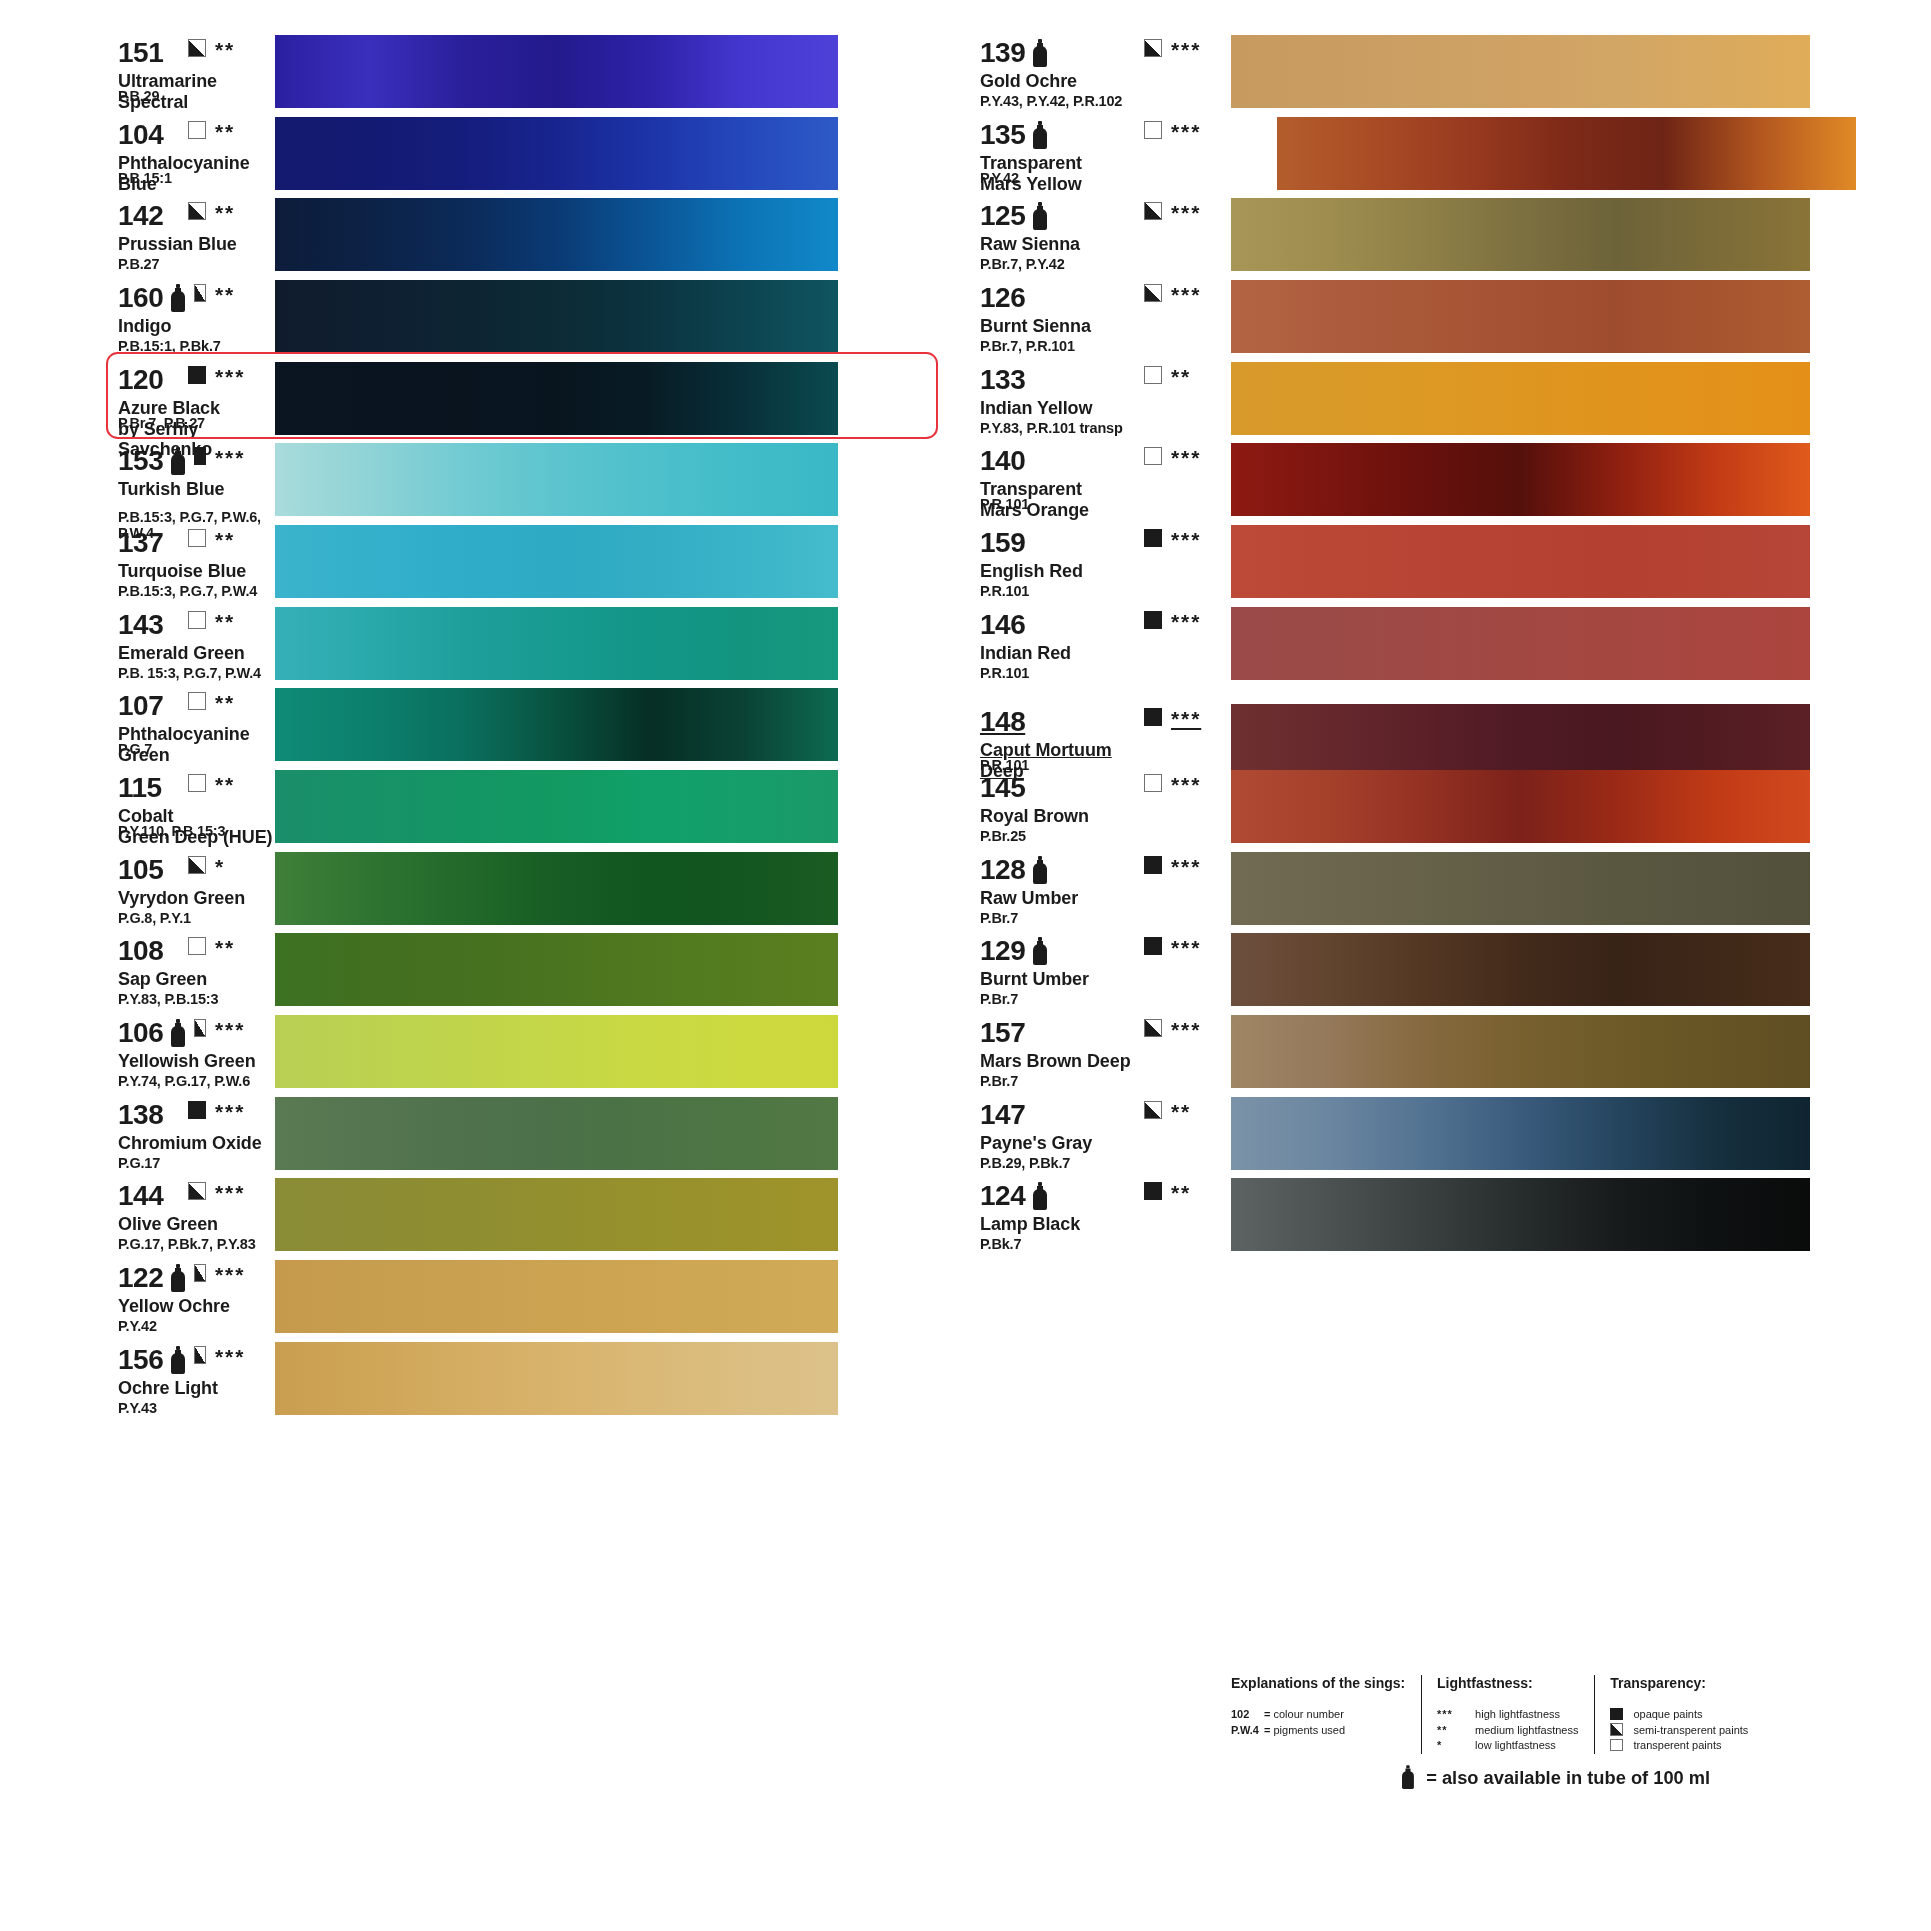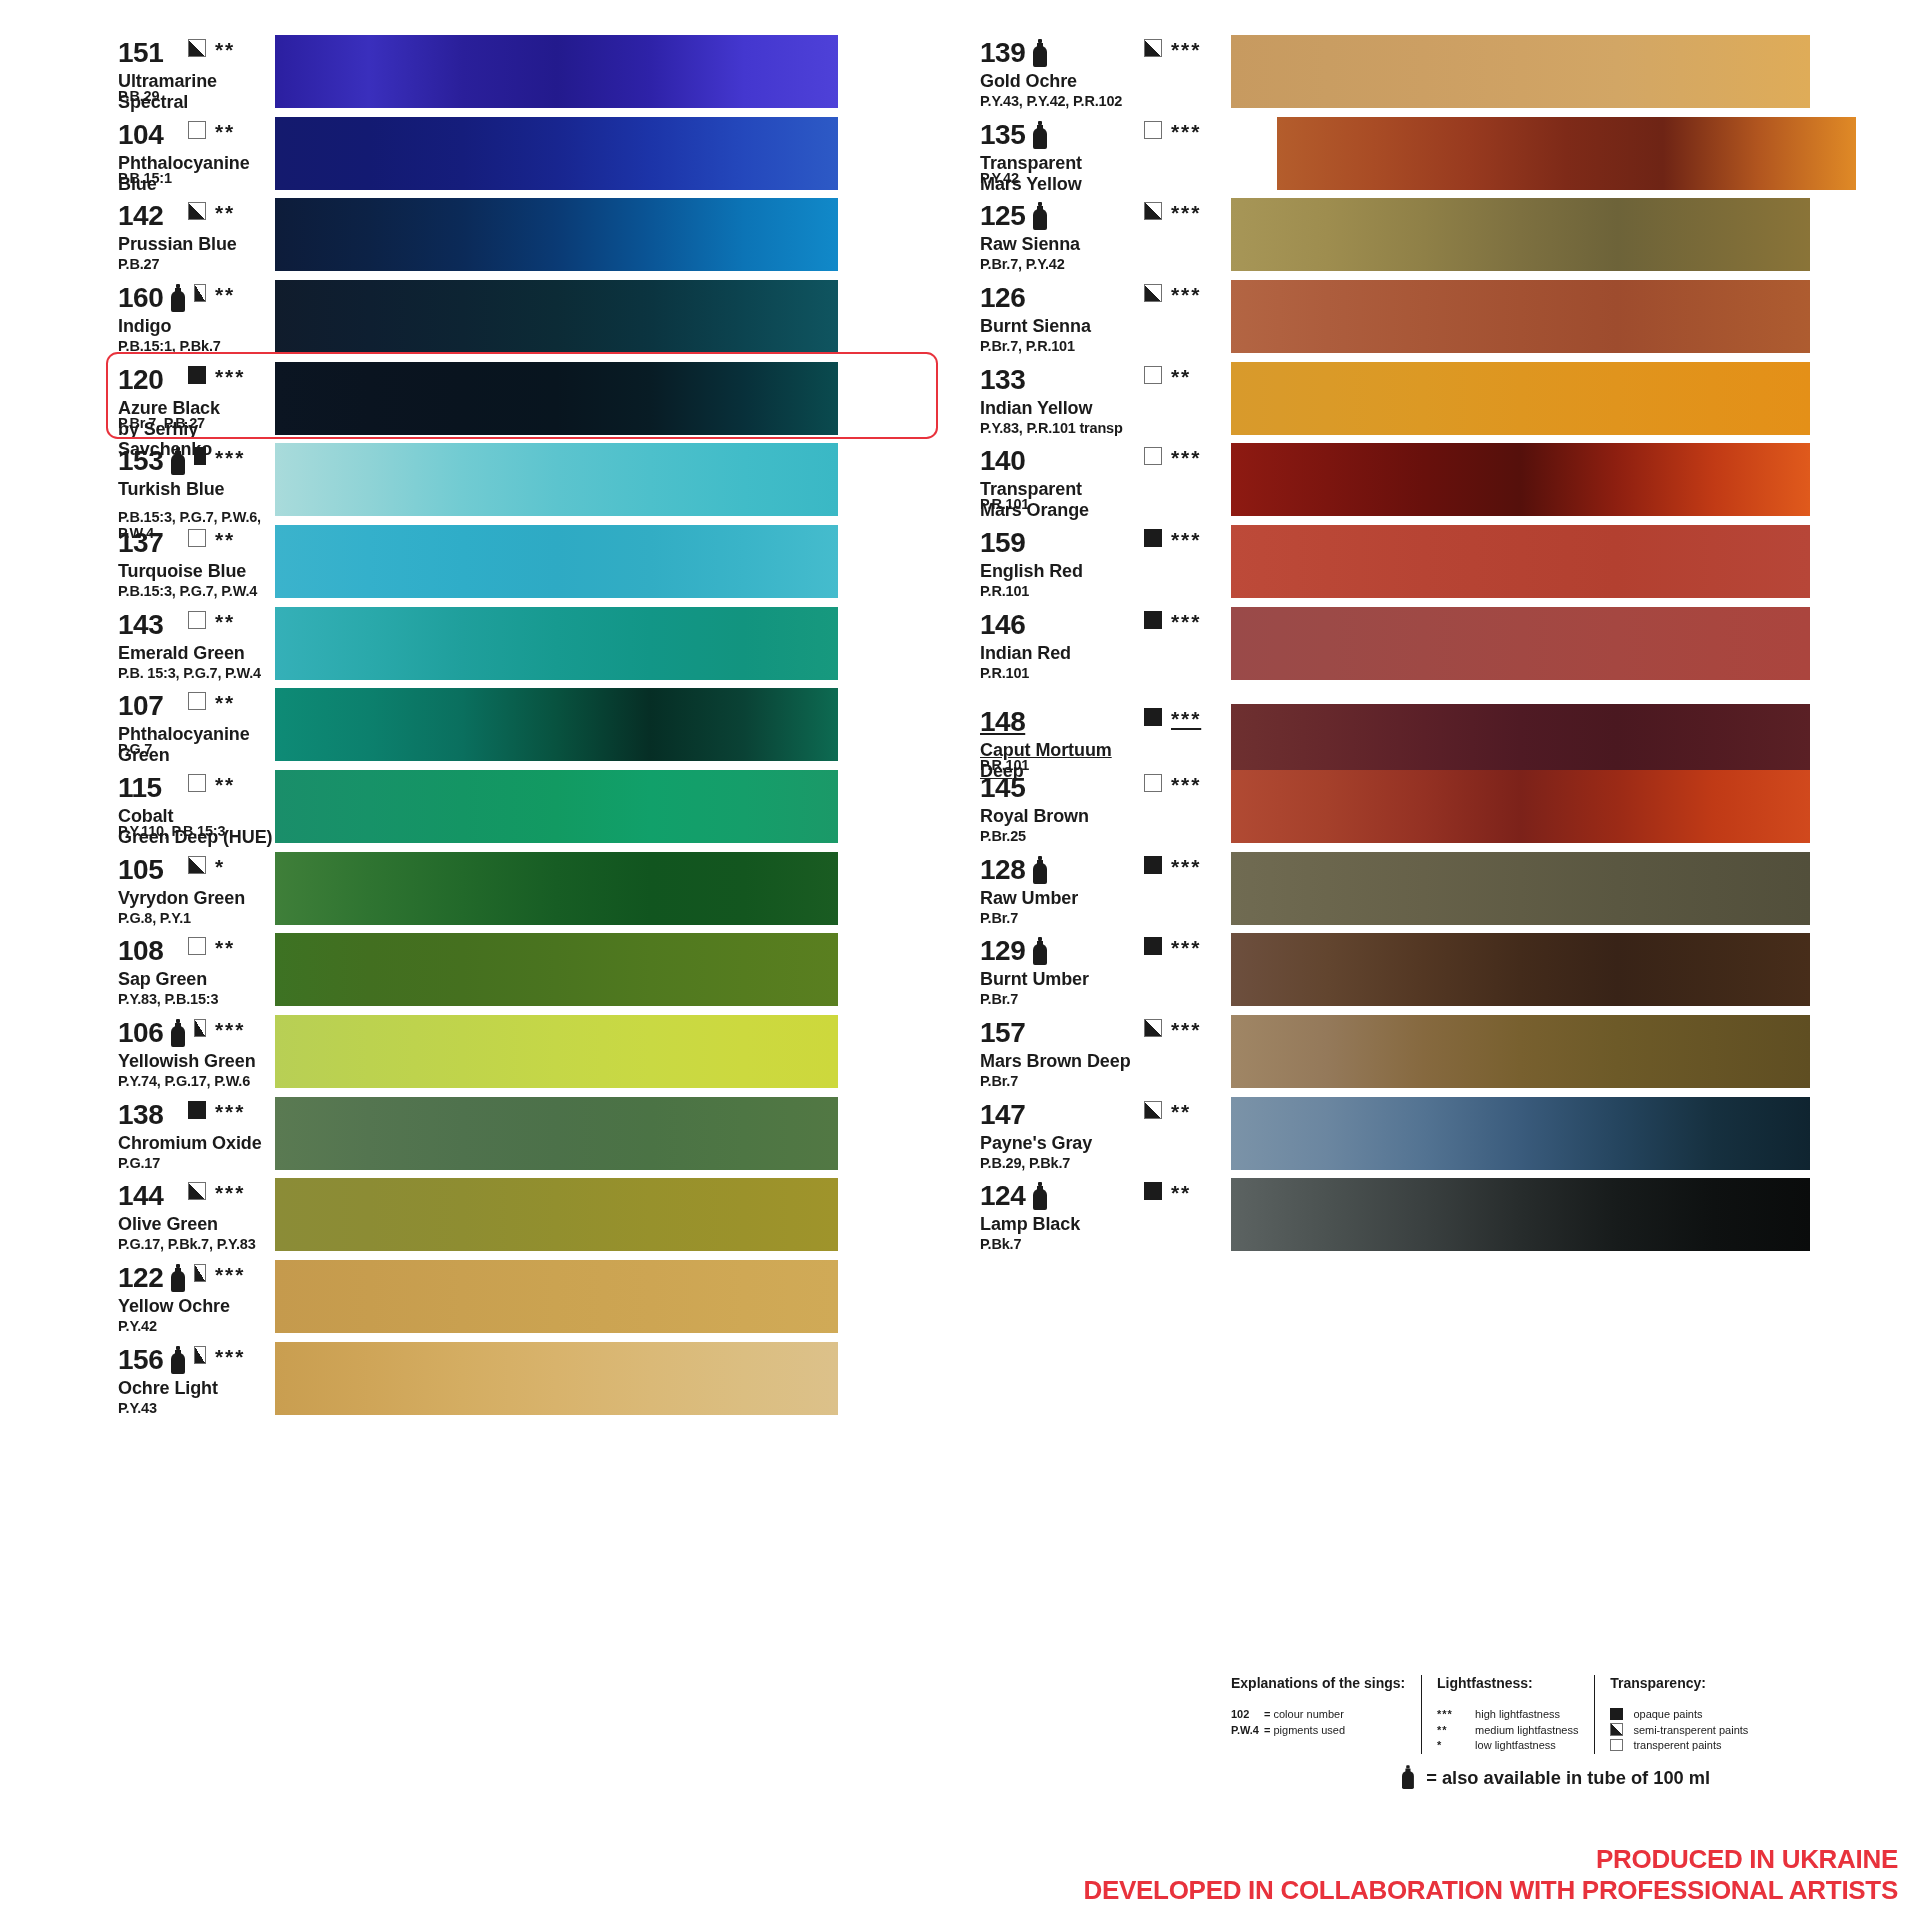--- a/index.html
+++ b/index.html
@@ -712,19 +712,15 @@
     <div class="lg-tubeline">
       <span class="tube">
           <span class="cap"></span>
           <span class="neck"></span>
           <span class="body"></span>
         </span>
       <span>= also available in tube of 100 ml</span>
     </div>
   </div>
 
-  <div class="footer" style="color: rgb(232, 50, 60);">
-    <div class="f1">PRODUCED IN UKRAINE</div>
-    <div class="f2">DEVELOPED IN COLLABORATION WITH PROFESSIONAL ARTISTS</div>
-  </div>
 
 </div>
 
 
 </body></html>

